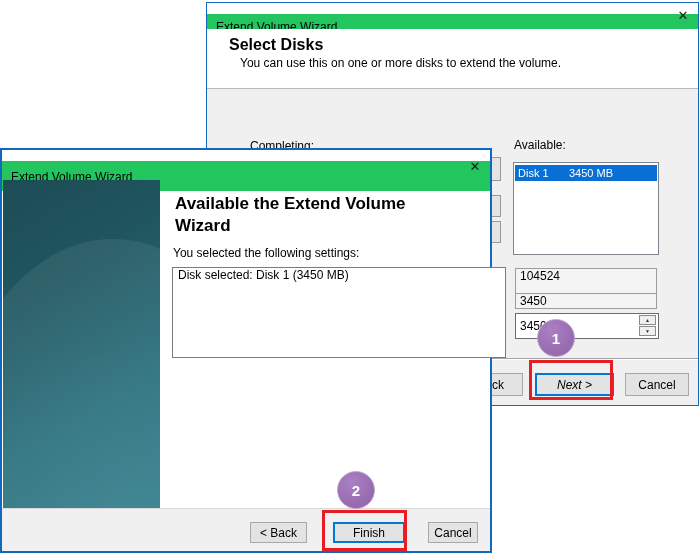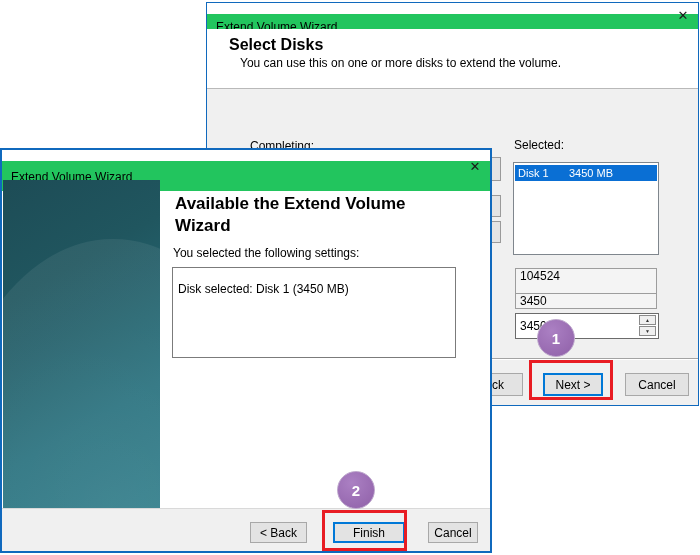--- a/index.html
+++ b/index.html
@@ -54,21 +54,21 @@
   .spin-up{top:0;}
   .spin-down{top:11px;}
 
   .sep{position:absolute;left:0;height:0;border-top:1px solid #a3a3a3;border-bottom:1px solid #ffffff;}
   #bgw .sep{top:355px;width:491px;}
 
   .btn{position:absolute;background:#e3e3e3;border:1px solid #a8a8a8;box-sizing:border-box;
        font-size:12px;display:flex;align-items:center;justify-content:center;white-space:nowrap;}
   .btn.default{border:2px solid #0078d7;}
   #bgw .back-btn{left:241px;top:370px;width:75px;height:23px;}
-  #bgw .next-btn{left:336px;top:370px;width:60px;height:23px;}
+  #bgw .next-btn{left:328px;top:370px;width:79px;height:23px;font-style:italic;}
   #bgw .cancel-btn{left:418px;top:370px;width:64px;height:23px;}
 
   .hl-rect{position:absolute;border:3px solid #e81c23;box-sizing:border-box;}
   #bgw .hl-rect{left:322px;top:357px;width:84px;height:40px;}
   #fgw .hl-rect{left:320px;top:360px;width:85px;height:41px;}
 
   .badge{position:absolute;width:38px;height:38px;border-radius:50%;
          background:radial-gradient(circle at 38% 30%, #ab80c3, #8f60a8);
          border:1px solid #bda6cc;color:#fff;font-size:15px;font-weight:bold;
          display:flex;align-items:center;justify-content:center;box-sizing:border-box;}
@@ -77,23 +77,23 @@
 
   
   #fgw .sidebar{position:absolute;left:1px;top:30px;width:157px;height:328px;
       background:linear-gradient(150deg,#1d4c56 0%,#20565f 30%,#27707d 70%,#2d7b88 100%);
       overflow:hidden;}
   #fgw .sidebar:after{content:"";position:absolute;left:-40%;top:18%;width:220%;height:160%;
       border-radius:50%;background:radial-gradient(circle,rgba(255,255,255,0.10) 0%,rgba(255,255,255,0.07) 55%,rgba(255,255,255,0.07) 99%,transparent 100%);}
   #fgw .heading{position:absolute;left:173px;top:43px;width:288px;font-size:17px;
                 font-weight:bold;line-height:22px;color:#000;}
   #fgw .settings-label{left:171px;top:96px;}
-  #fgw .settings-box{position:absolute;left:170px;top:117px;width:284px;height:91px;
+  #fgw .settings-box{position:absolute;left:170px;top:117px;width:334px;height:91px;
                      background:#fff;border:1px solid #7b7b7b;box-sizing:border-box;
-                     font-size:12px;padding:14px 5px;}
+                     font-size:12px;padding:0 5px;}
   #fgw .closing-text{left:171px;top:224px;}
   #fgw .strip{position:absolute;left:0;top:358px;width:488px;height:43px;background:#f0f0f0;
               border-top:1px solid #d9d9d9;box-sizing:border-box;}
   #fgw .back-btn{left:248px;top:372px;width:57px;height:21px;}
   #fgw .finish-btn{left:331px;top:372px;width:72px;height:21px;}
   #fgw .cancel-btn{left:426px;top:372px;width:50px;height:21px;}
 </style>
 </head>
 <body>
 
@@ -110,21 +110,21 @@
       <span class="hdr-desc">You can use this on one or more disks to extend the volume.</span>
     </div>
 
     <div class="body-bg"></div>
 
     <span class="small-label available-label">Completing:</span>
     <div class="frag frag1"></div>
     <div class="frag frag2"></div>
     <div class="frag frag3"></div>
 
-    <span class="small-label selected-label">Selected:</span>
+    <span class="small-label selected-label">Available:</span>
     <div class="selected-list">
       <div class="sel-row">
         <span class="sel-name">Disk 1</span>
         <span class="sel-size">3450 MB</span>
       </div>
     </div>
 
     <div class="field field1">104524</div>
     <div class="field field2">3450</div>
     <div class="field field3">

